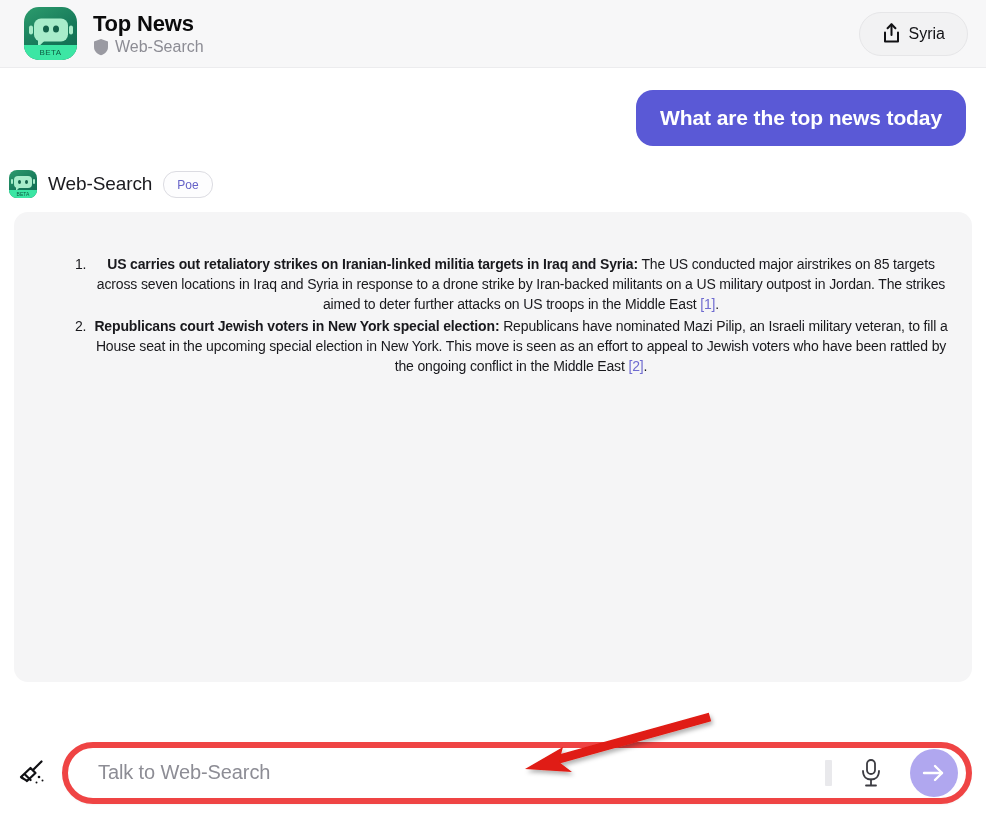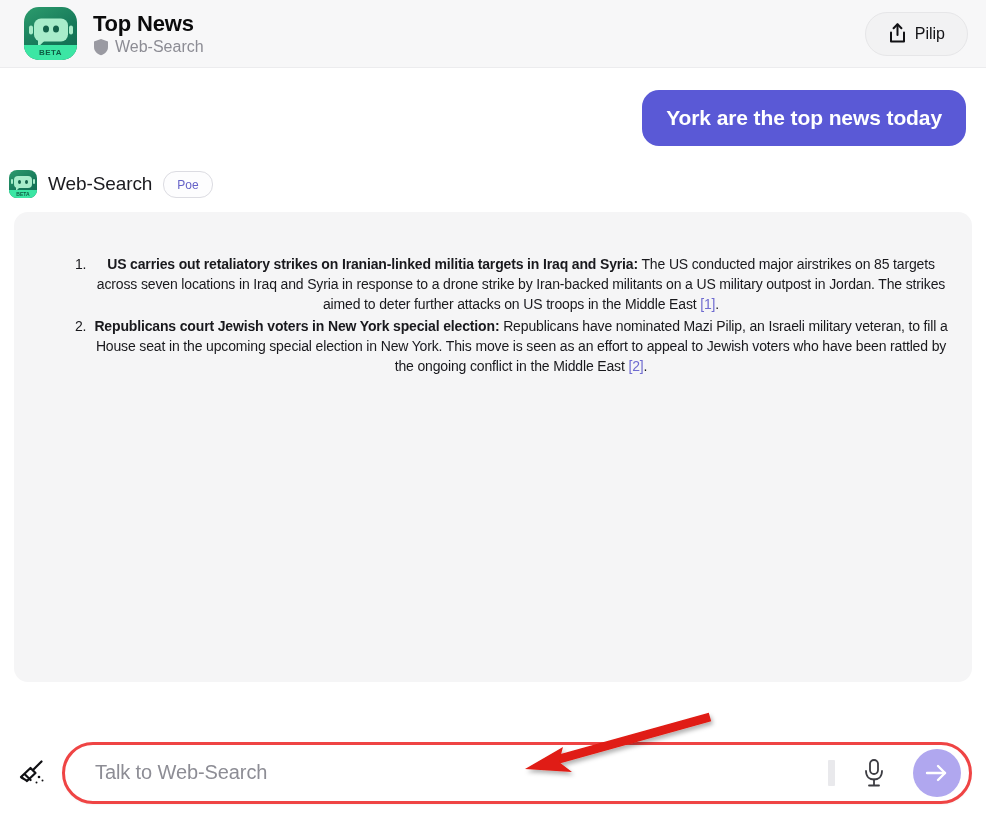--- a/index.html
+++ b/index.html
@@ -82,21 +82,21 @@
     position: absolute;
     left: 0; right: 0; bottom: 0;
     height: 15px;
     background: #3ce6a4;
     display: flex;
     align-items: center;
     justify-content: center;
   }
   .beta-band span {
     font-size: 8px;
-    font-weight: 700;
+    font-weight: 400;
     letter-spacing: 0.4px;
     color: #0e5c43;
     line-height: 1;
   }
 
   .header-titles {
     margin-left: 16px;
     display: flex;
     flex-direction: column;
     justify-content: center;
@@ -291,21 +291,21 @@
   .broom-wrap {
     width: 56px;
     display: flex;
     align-items: center;
     justify-content: center;
     cursor: pointer;
   }
   .input-shell {
     flex: 1 1 auto;
     height: 62px;
-    border: 3px solid #ef4444;
+    border: 6px solid #ef4444;
     border-radius: 31px;
     background: #ffffff;
     display: flex;
     align-items: center;
     padding: 0 8px 0 30px;
     box-shadow: 0 1px 2px rgba(0,0,0,0.04);
   }
   .composer-input {
     flex: 1 1 auto;
     border: none;
@@ -382,29 +382,29 @@
     </div>
 
     <div class="header-spacer"></div>
 
     <div class="share-btn">
       <svg width="19" height="21" viewBox="0 0 19 21">
         <path d="M9.5 1.5 L9.5 12" stroke="#111114" stroke-width="2" fill="none" stroke-linecap="round"></path>
         <path d="M5.6 5.2 L9.5 1.3 L13.4 5.2" stroke="#111114" stroke-width="2" fill="none" stroke-linecap="round" stroke-linejoin="round"></path>
         <path d="M3 9.6 L3 18.6 L16 18.6 L16 9.6" stroke="#111114" stroke-width="2" fill="none" stroke-linecap="round" stroke-linejoin="round"></path>
       </svg>
-      <span class="share-label">Pilip</span>
+      <span class="share-label">Syria</span>
     </div>
   </div>
 
   <div class="chat-scroll">
 
 
     <div class="user-row">
-      <div class="user-bubble">York are the top news today</div>
+      <div class="user-bubble">What are the top news today</div>
     </div>
 
     <div class="bot-head-row">
       <div class="bot-avatar-sm">
         <div class="bot-face">
           <div class="bot-ear l"></div>
           <div class="bot-ear r"></div>
           <div class="bot-eye l"></div>
           <div class="bot-eye r"></div>
         </div>

